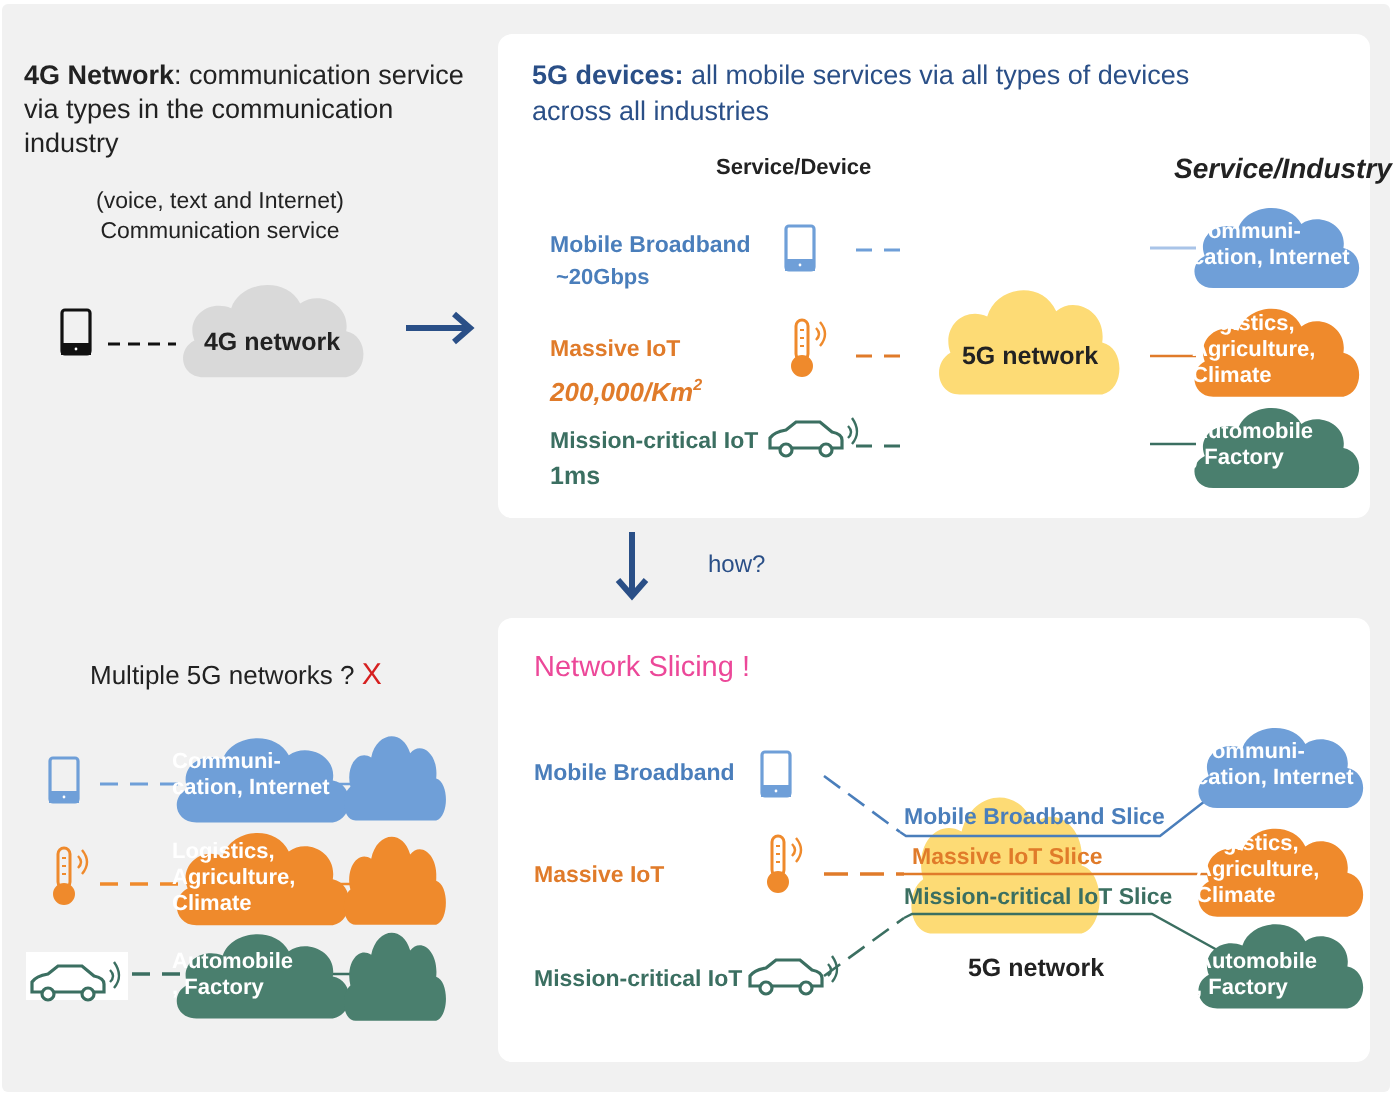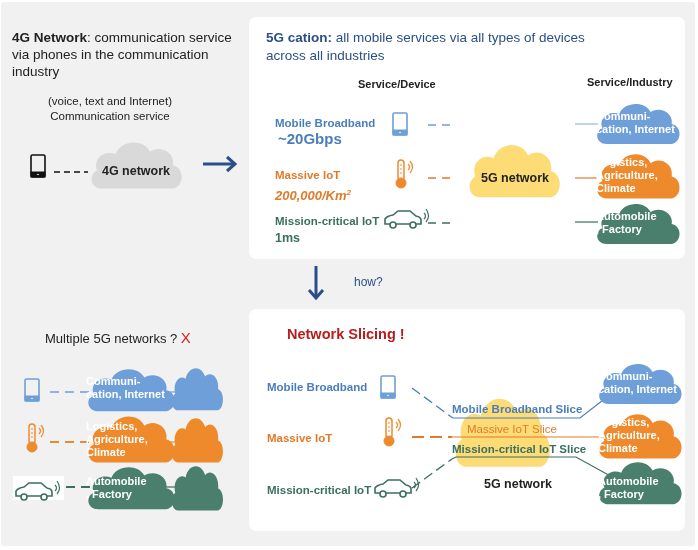--- a/index.html
+++ b/index.html
@@ -130,39 +130,39 @@
   <path d="M412,488 L452,459" stroke="#3b6f61" stroke-width="1.3" fill="none" stroke-dasharray="10,5"></path>
   <path d="M452,459 L456,457 L576,457 L614,478" stroke="#3b6f61" stroke-width="1.2" fill="none"></path>
 
   <use href="#cloud" transform="translate(596,360) scale(1.05,1.0)" fill="#6f9fd8"></use>
   <use href="#cloud" transform="translate(596,410) scale(1.05,1.1)" fill="#ef8a2c"></use>
   <use href="#cloud" transform="translate(596,458) scale(1.05,1.05)" fill="#4a7f6e"></use>
 </svg>
 
 <div class="t" style="left:12px; top:29px; font-size:13.5px; color:#222; line-height:17px;">
   <b>4G Network</b><span>: communication service</span><br>
-  <span>via phones in the communication</span><br>
+  <span>via types in the communication</span><br>
   <span>industry</span>
 </div>
 <div class="abs" style="left:30px; top:94px; width:160px; text-align:center; font-size:11.5px; color:#222; line-height:15px;">
   <div>(voice, text and Internet)</div>
   <div>Communication service</div>
 </div>
 <div class="abs" style="left:88px; top:164px; width:96px; text-align:center; font-size:12.5px; font-weight:bold; color:#222;">4G network</div>
 
 <div class="t" style="left:266px; top:29px; font-size:13.5px; color:#2a4f87; line-height:18px;">
-  <b>5G cation:</b><span> all mobile services via all types of devices</span><br>
+  <b>5G devices:</b><span> all mobile services via all types of devices</span><br>
   <span>across all industries</span>
 </div>
 <div class="t" style="left:358px; top:78px; font-size:11px; font-weight:bold; color:#222;">Service/Device</div>
-<div class="t" style="left:587px; top:76px; font-size:11px; font-weight:bold; color:#222;">Service/Industry</div>
+<div class="t" style="left:587px; top:76px; font-size:14px; font-weight:bold; color:#222;font-style:italic;">Service/Industry</div>
 
 <div class="t" style="left:275px; top:115px; font-size:11.5px; font-weight:bold; color:#4a7ebb; line-height:16px;">
   <div>Mobile Broadband</div>
-  <div style="font-size:15px; padding-left:3px;">~20Gbps</div>
+  <div style="font-size:11px; padding-left:3px;">~20Gbps</div>
 </div>
 <div class="t" style="left:275px; top:167px; font-size:11.5px; font-weight:bold; color:#e07b2a; line-height:17px;">
   <div>Massive IoT</div>
   <div style="font-size:13px;font-style:italic;"><span>200,000/Km</span><sup style="font-size:8px;">2</sup></div>
 </div>
 <div class="t" style="left:275px; top:213px; font-size:11.5px; font-weight:bold; color:#3b6f61; line-height:17px;">
   <div>Mission-critical IoT</div>
   <div style="font-size:12.5px;">1ms</div>
 </div>
 
@@ -194,27 +194,27 @@
 <div class="cloud-label" style="left:86px; top:420px; width:94px;">
   <div>Logistics,</div>
   <div>Agriculture,</div>
   <div>Climate</div>
 </div>
 <div class="cloud-label" style="left:86px; top:475px; width:94px;">
   <div>Automobile</div>
   <div>, Factory</div>
 </div>
 
-<div class="t" style="left:267px; top:326px; font-size:14.5px; font-weight:bold; color:#b91c1c;margin-left:20px;">Network Slicing !</div>
+<div class="t" style="left:267px; top:326px; font-size:14.5px; font-weight:normal; color:#ec4899;">Network Slicing !</div>
 <div class="t" style="left:267px; top:381px; font-size:11.5px; font-weight:bold; color:#4a7ebb;">Mobile Broadband</div>
 <div class="t" style="left:267px; top:432px; font-size:11.5px; font-weight:bold; color:#e07b2a;">Massive IoT</div>
 <div class="t" style="left:267px; top:484px; font-size:11.5px; font-weight:bold; color:#3b6f61;">Mission-critical IoT</div>
 
 <div class="t" style="left:452px; top:403px; font-size:11.5px; font-weight:bold; color:#4a7ebb;">Mobile Broadband Slice</div>
-<div class="t" style="left:467px; top:423px; font-size:11.5px; font-weight:normal; color:#e07b2a;">Massive IoT Slice</div>
+<div class="t" style="left:456px; top:423px; font-size:11.5px; font-weight:bold; color:#e07b2a;">Massive IoT Slice</div>
 <div class="t" style="left:452px; top:443px; font-size:11.5px; font-weight:bold; color:#3b6f61;">Mission-critical IoT Slice</div>
 
 <div class="abs" style="left:468px; top:477px; width:100px; text-align:center; font-size:12.5px; font-weight:bold; color:#222;">5G network</div>
 
 <div class="cloud-label" style="left:598px; top:370px; width:90px;">
   <div>Communi-</div>
   <div>cation, Internet</div>
 </div>
 <div class="cloud-label" style="left:598px; top:416px; width:90px;">
   <div>Logistics,</div>

